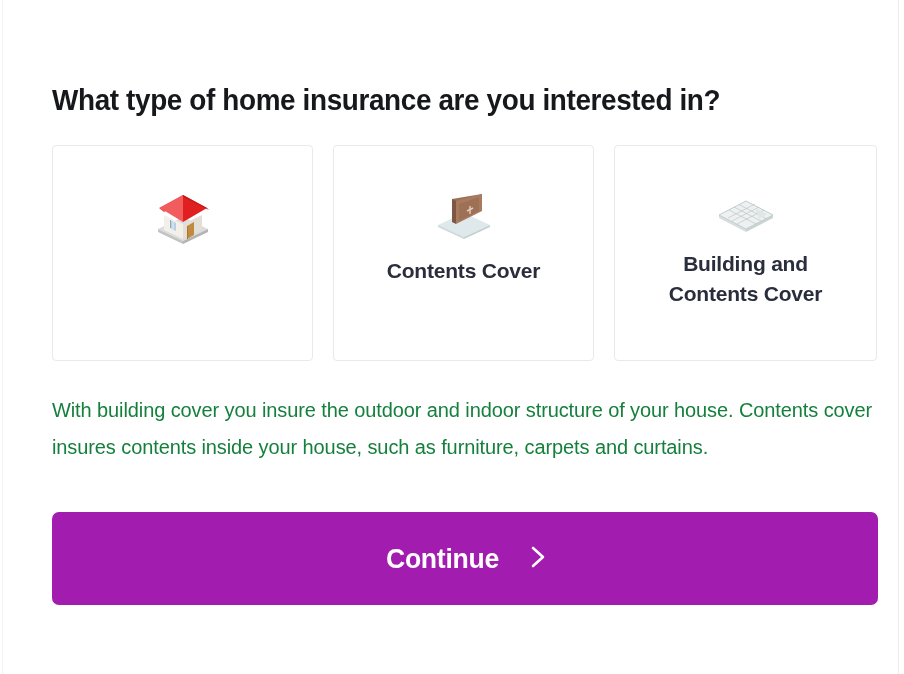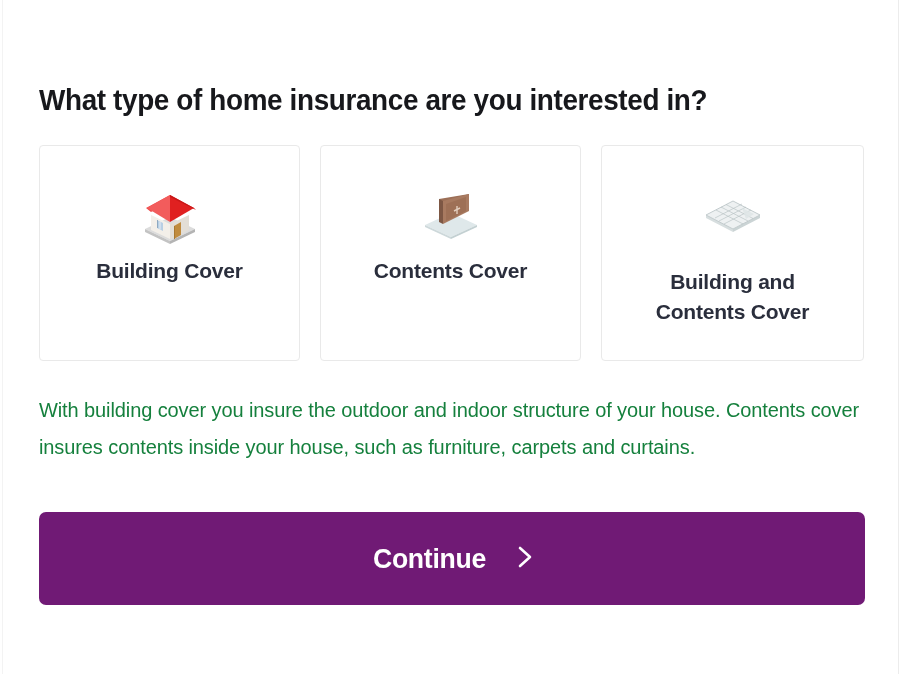--- a/index.html
+++ b/index.html
@@ -36,21 +36,21 @@
     position: absolute;
     top: 0;
     left: 2px;
     width: 1px;
     height: 674px;
     background: #f3f3f3;
   }
 
   .content {
     position: absolute;
-    left: 39px;
+    left: 52px;
     top: 0;
     width: 830px;
   }
 
   .heading {
     margin: 0;
     padding-top: 82px;
     font-size: 30px;
     line-height: 36px;
     font-weight: 700;
@@ -95,37 +95,37 @@
   .card-label {
     margin-top: 8px;
     font-size: 21px;
     line-height: 30px;
     font-weight: 600;
     color: #2a2e3c;
     text-align: center;
     letter-spacing: -0.2px;
     max-width: 220px;
   }
-  .card-label.two-line { margin-top: 19px; }
+  .card-label.two-line { margin-top: 1px; }
 
   .description {
     margin-top: 31px;
     font-size: 20px;
     line-height: 37px;
     color: #15803d;
     width: 828px;
     font-weight: 400;
     letter-spacing: -0.1px;
   }
 
   .continue-button {
     margin-top: 46px;
     width: 826px;
     height: 93px;
-    background: #701a75;
+    background: #a21caf;
     border: none;
     border-radius: 7px;
     color: #ffffff;
     display: flex;
     align-items: center;
     justify-content: center;
     gap: 28px;
     cursor: pointer;
     font-family: "Liberation Sans", sans-serif;
   }
@@ -172,21 +172,20 @@
             <polygon points="31,6 8,19 31,33" fill="#f25c5c"></polygon>
 
             <polygon points="35,37 35,50 42,46 42,33" fill="#c08b3e"></polygon>
             <polygon points="35,37 35,50 36,50 36,37" fill="#a97830"></polygon>
 
             <polygon points="18,31 18,39 24,42 24,34" fill="#b8cfe4"></polygon>
             <polygon points="18,31 18,39 19,39 19,31" fill="#8fa9c1"></polygon>
             <line x1="21" y1="32.5" x2="21" y2="40.5" stroke="#e9eef5" stroke-width="1"></line>
           </svg>
         </div>
-        <div class="card-label">Building Cover</div>
       </div>
 
       <div class="card">
         <div class="card-icon">
           <svg width="62" height="56" viewBox="0 0 62 56" xmlns="http://www.w3.org/2000/svg">
 
             <polygon points="31,48 5,36 31,24 57,36" fill="#dfe8ea"></polygon>
             <polygon points="5,36 5,38 31,50 31,48" fill="#cdd8da"></polygon>
             <polygon points="57,36 57,38 31,50 31,48" fill="#c3d0d2"></polygon>
 

